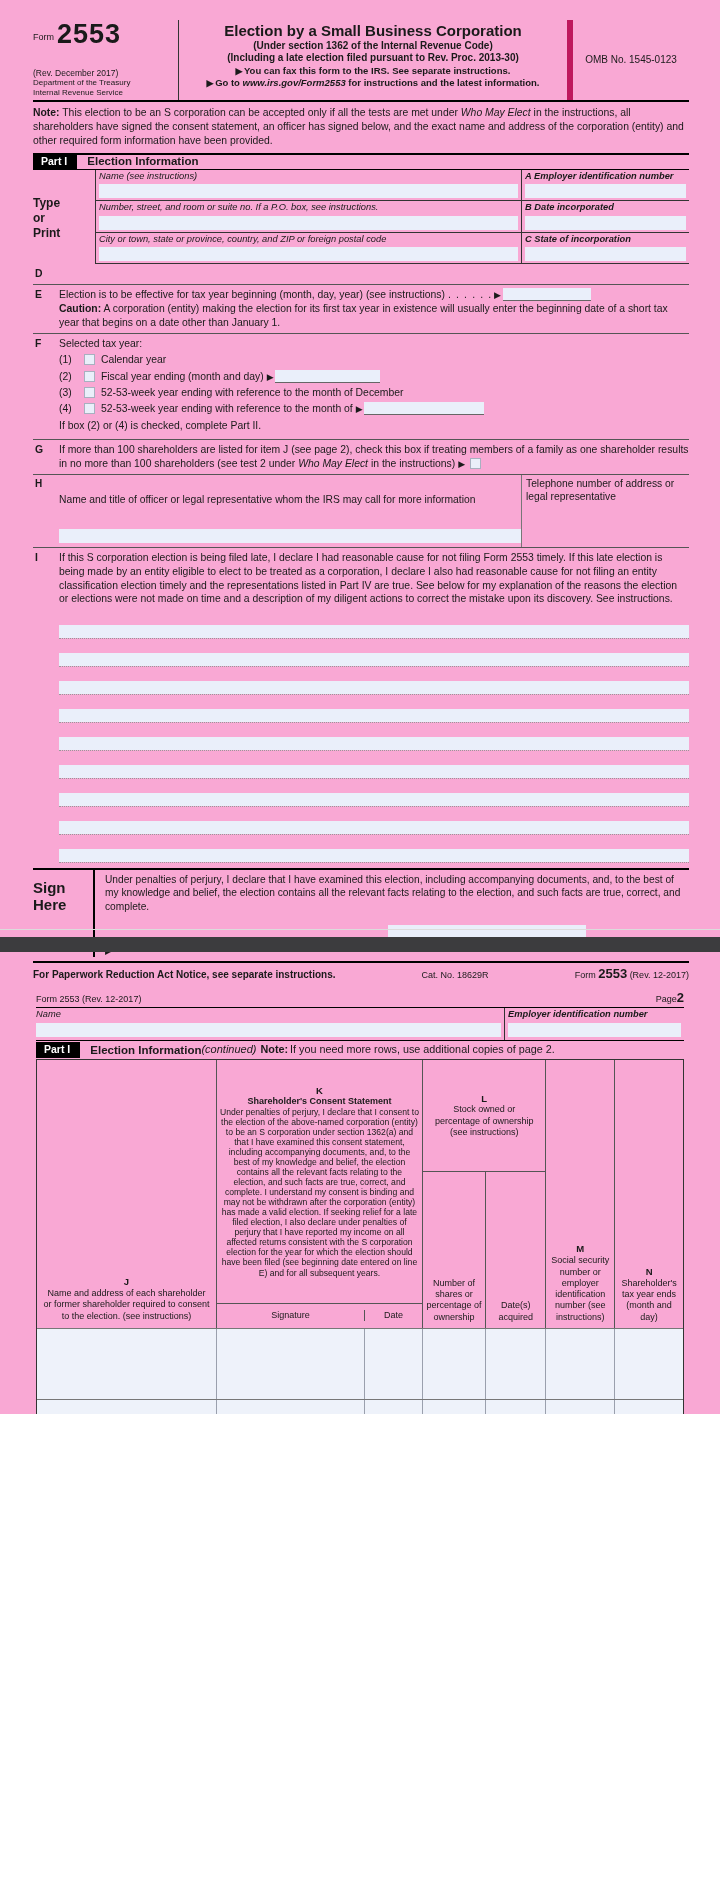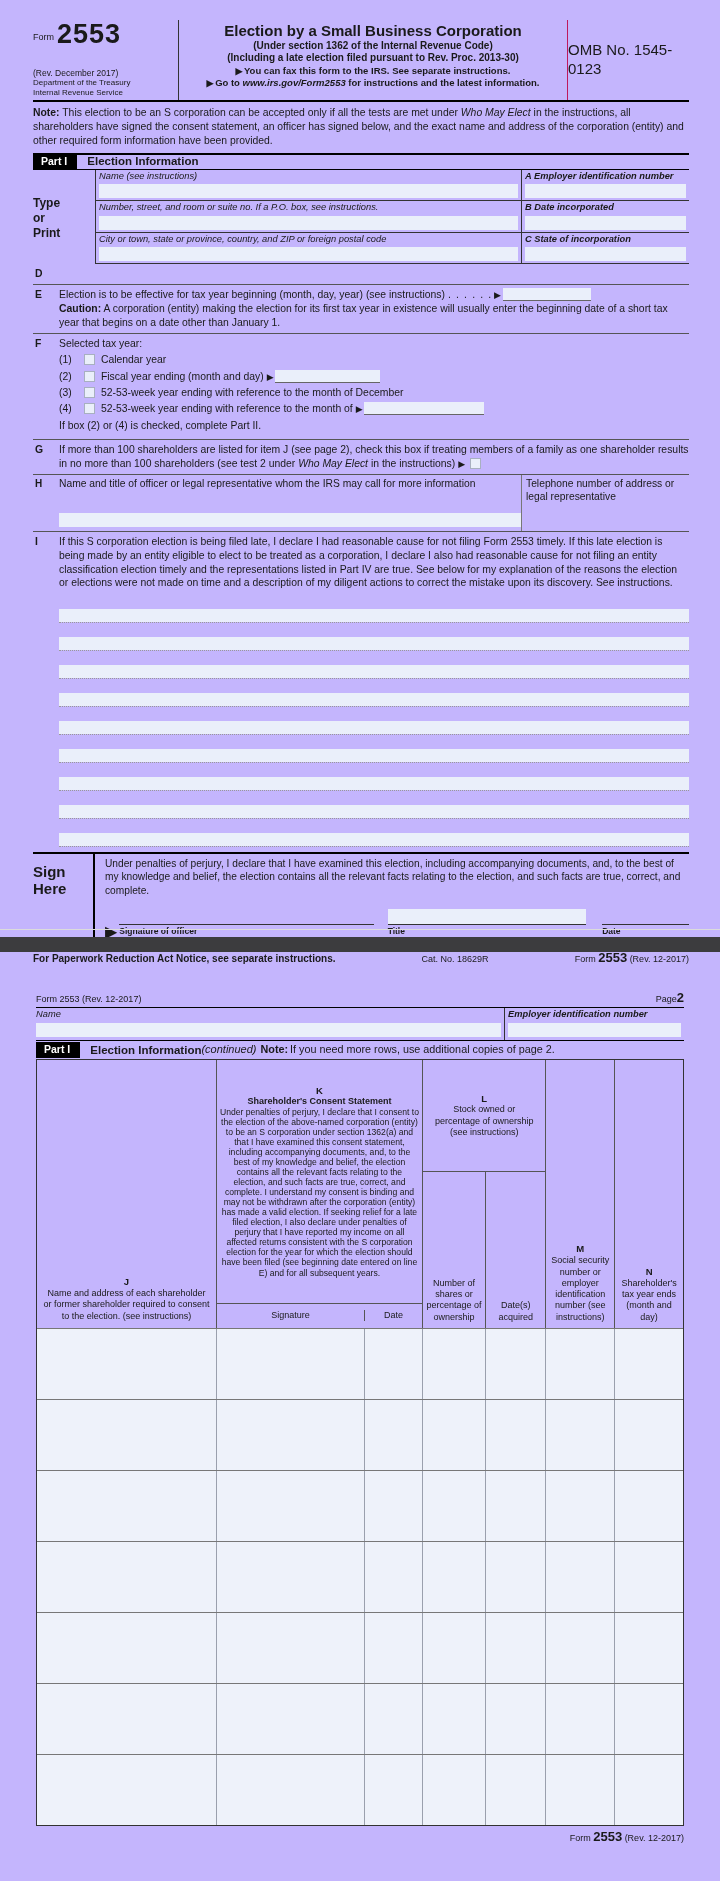--- a/index.html
+++ b/index.html
@@ -1,20 +1,20 @@
 <!DOCTYPE html>
 <html><head>
 <meta charset="utf-8">
 <style>
   * { box-sizing: border-box; margin: 0; padding: 0; }
   html,body { background:#fff; }
   .canvas {
     position: relative;
-    width: 720px; height: 1881px;
-    background: #c4b5fd;
+    width: 720px; height: 1414px;
+    background: #f9a8d4;
     font-family: "Liberation Sans", sans-serif;
     color: #1a1a1a;
     font-size: 10px;
     line-height: 1.25;
   }
   
   .band { background:#eaeffa; }
   .cb {
     display:inline-block; width:11px; height:11px;
     background:#eaeffa; border:1px solid #a8b0c0;
@@ -35,21 +35,21 @@
   .hdr-left { width:146px; border-right:1px solid #333; padding:2px 4px 3px 0; display:flex; flex-direction:column; }
   .hdr-formline { display:flex; align-items:flex-end; }
   .hdr-form-word { font-size:9px; padding-bottom:4px; }
   .hdr-form-num { font-size:27px; font-weight:bold; line-height:0.95; letter-spacing:1px; margin-left:3px; }
   .hdr-rev { font-size:8.5px; margin-top:20px; }
   .hdr-dept { font-size:8px; margin-top:auto; line-height:1.2; }
   .hdr-center { flex:1; text-align:center; padding:3px 6px 4px 6px; }
   .hdr-title { font-size:15px; font-weight:bold; line-height:1.1; }
   .hdr-sub { font-size:10px; font-weight:bold; line-height:1.25; }
   .hdr-bullet { font-size:9.5px; font-weight:bold; line-height:1.3; }
-  .hdr-right { width:122px; border-left:1px solid #be185d; display:flex; align-items:center; justify-content:center; font-size:15px; }
+  .hdr-right { width:122px; border-left:6px solid #be185d; display:flex; align-items:center; justify-content:center; font-size:10px; }
 
   .note { padding:4px 0 5px 0; font-size:10.4px; line-height:1.32; }
 
   .partbar { border-top:2px solid #000; border-bottom:1px solid #000; display:flex; align-items:center; height:17px; }
   .part-chip { background:#000; color:#fff; font-weight:bold; font-size:10.5px; padding:1px 10px 2px 8px; margin-right:10px; }
   .part-title { font-weight:bold; font-size:11.5px; }
 
   .fields { display:flex; }
   .tp-label { width:62px; font-weight:bold; font-size:12px; padding-top:26px; line-height:1.25; }
   .fgrid { flex:1; border-left:1px solid #333; }
@@ -62,21 +62,21 @@
 
   .lrow { display:flex; border-bottom:1px solid #555; padding:3px 0; font-size:10.4px; line-height:1.33; }
   .lletter { width:26px; font-weight:bold; padding-left:2px; }
   .lbody { flex:1; }
 
   .fopt { margin:2.5px 0 2.5px 0; }
   .fopt .num { display:inline-block; width:22px; }
   .fnote { margin-top:3px; }
 
   .hrow { display:flex; border-bottom:1px solid #555; }
-  .hmain { flex:1; display:flex; padding:3px 0 4px 0; }
+  .hmain { flex:1; display:flex; padding:3px 0 4px 0;margin-top:16px; }
   .hmain .lbody { padding-right:6px; }
   .hband { height:14px; margin-top:22px; }
   .hside { width:168px; border-left:1px solid #777; padding:3px 4px; font-size:10.3px; line-height:1.25; }
 
   .iblock { padding:3px 0 2px 0; font-size:10.4px; line-height:1.33; display:flex; }
   .blanks { margin:8px 0 4px 26px; }
   .blank-line { border-bottom:1px dotted #999; padding-top:9px; margin-bottom:5px; }
   .blank-line .bband { height:13px; }
 
   .sign { border-top:2px solid #000; display:flex; margin-top:4px; }

